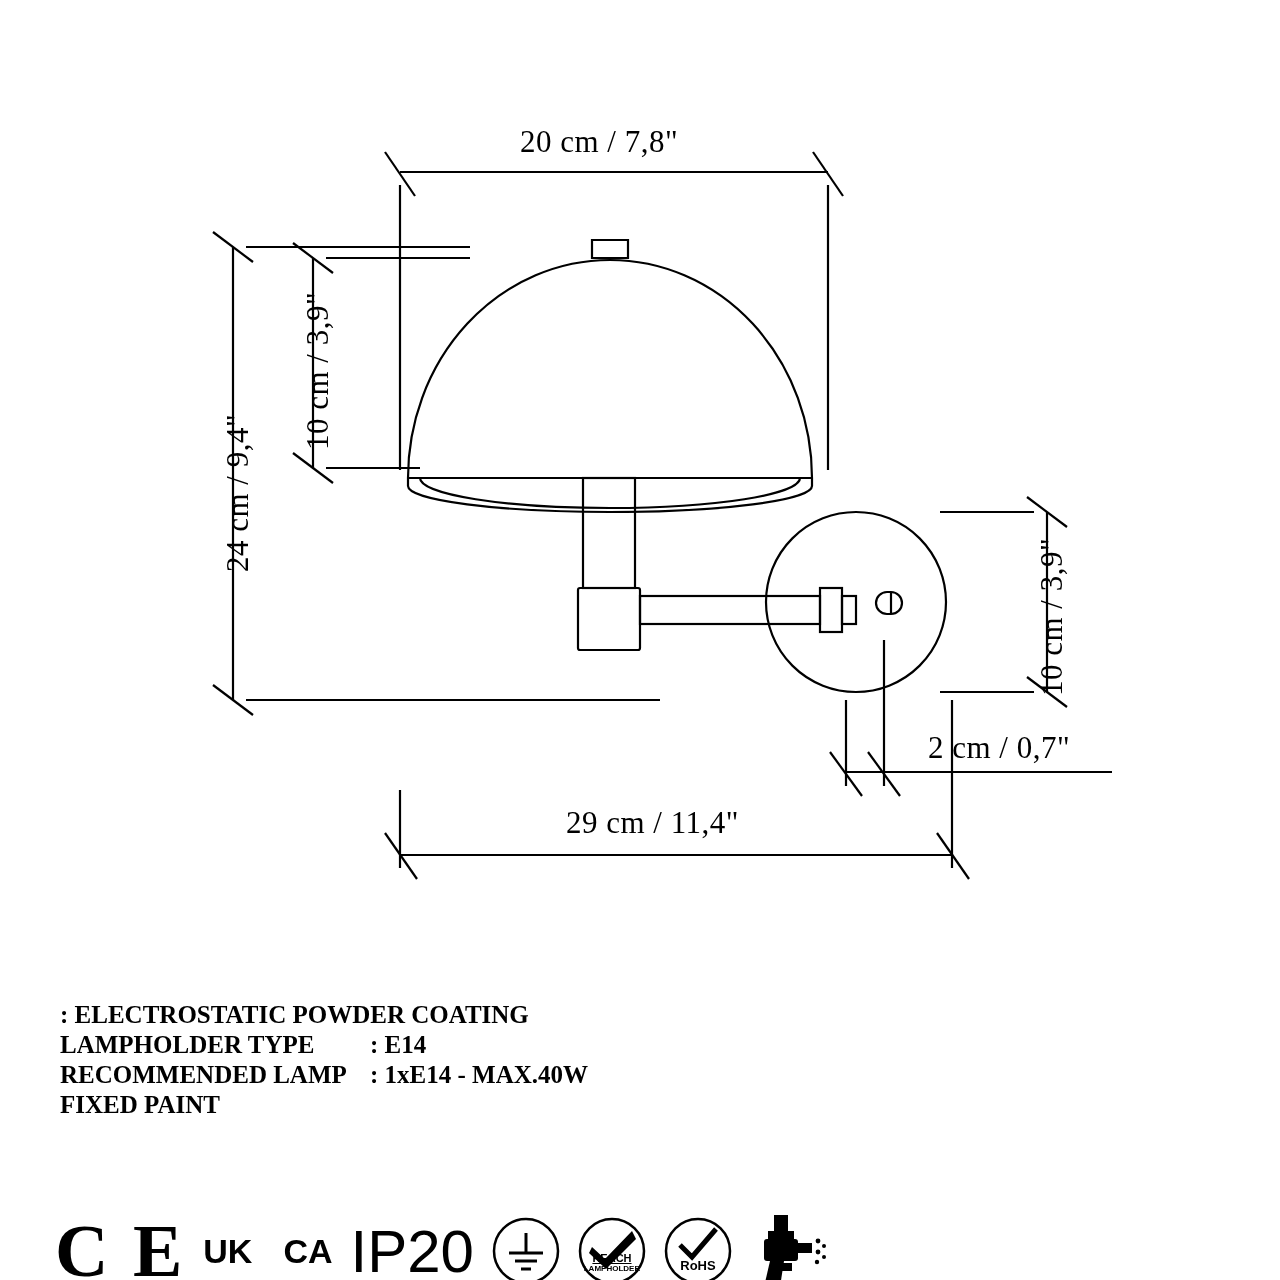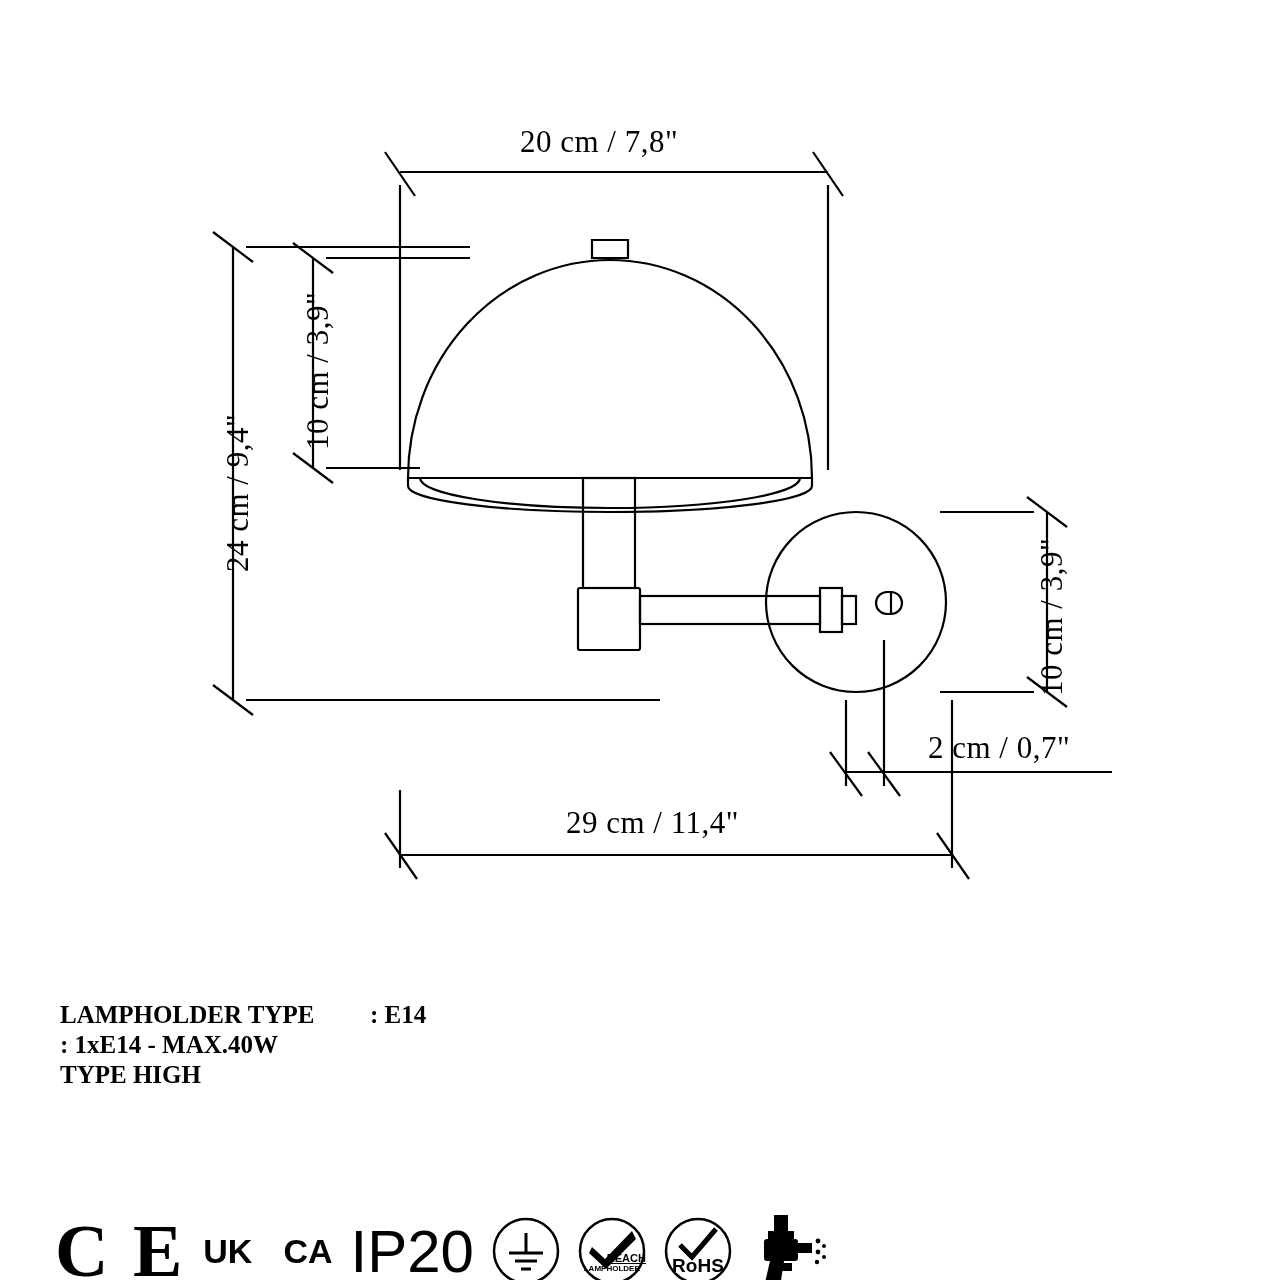--- a/index.html
+++ b/index.html
@@ -186,30 +186,32 @@
   <div class="dim-label rot-label" style="left:220px; top:572px; transform: rotate(-90deg);">24 cm / 9,4"</div>
 
   <div class="dim-label rot-label" style="left:1034px; top:696px; transform: rotate(-90deg);">10 cm / 3,9"</div>
 
   <div class="dim-label" style="left:928px; top:730px;">2 cm / 0,7"</div>
 
   <div class="dim-label" style="left:566px; top:805px;">29 cm / 11,4"</div>
 
   <div class="specs">
     <div class="spec-row">
+      <span class="spec-val">: ELECTROSTATIC POWDER COATING</span>
     </div>
     <div class="spec-row">
       <span class="spec-key">LAMPHOLDER TYPE</span>
       <span class="spec-val">: E14</span>
     </div>
     <div class="spec-row">
+      <span class="spec-key">RECOMMENDED LAMP</span>
       <span class="spec-val">: 1xE14 - MAX.40W</span>
     </div>
     <div class="spec-row">
-      <span class="spec-key">TYPE HIGH</span>
+      <span class="spec-key">FIXED PAINT</span>
       <span class="spec-val"></span>
     </div>
   </div>
 
   <div class="badges">
 
     <span class="badge-ce">C E</span>
 
     <span style="display:flex; flex-direction:row; line-height:33px;gap:31px;">
       <span class="badge-ukca">UK</span>
@@ -226,33 +228,33 @@
         <line x1="23" y1="44" x2="45" y2="44" stroke="#000" stroke-width="3"></line>
         <line x1="29" y1="52" x2="39" y2="52" stroke="#000" stroke-width="3"></line>
       </svg>
     </span>
 
     <span style="position:relative; display:inline-block;">
       <svg class="badge-svg" width="68" height="68" viewBox="0 0 68 68">
         <circle cx="34" cy="34" r="32" fill="none" stroke="#000" stroke-width="2.5"></circle>
         <path d="M 14 30 L 27 42 L 54 14 L 58 22 L 28 52 L 11 36 Z" fill="#000"></path>
       </svg>
-      <span style="position:absolute; left:0; right:0; top:36px; text-align:right;
+      <span style="position:absolute; left:0; right:0; top:36px; text-align:center;
                    font-family:'Liberation Sans',sans-serif; font-size:11px; font-weight:bold; line-height:11px;text-decoration:underline;">REACH</span>
       <span style="position:absolute; left:0; right:0; top:48px; text-align:center;
                    font-family:'Liberation Sans',sans-serif; font-size:8px; font-weight:bold; line-height:8px;">LAMPHOLDER</span>
     </span>
 
     <span style="position:relative; display:inline-block;">
       <svg class="badge-svg" width="68" height="68" viewBox="0 0 68 68">
         <circle cx="34" cy="34" r="32" fill="none" stroke="#000" stroke-width="2.5"></circle>
         <path d="M 16 28 L 28 40 L 52 12" fill="none" stroke="#000" stroke-width="5"></path>
       </svg>
       <span style="position:absolute; left:0; right:0; top:42px; text-align:center;
-                   font-family:'Liberation Sans',sans-serif; font-size:19px; font-weight:bold; line-height:13px;">RoHS</span>
+                   font-family:'Liberation Sans',sans-serif; font-size:13px; font-weight:bold; line-height:13px;">RoHS</span>
     </span>
 
     <span>
       <svg class="badge-svg" width="78" height="76" viewBox="0 0 78 76">
         <g fill="#000">
           <rect x="24" y="2" width="14" height="16"></rect>
           <rect x="18" y="18" width="26" height="8"></rect>
           <rect x="14" y="26" width="34" height="22" rx="3"></rect>
           <path d="M 48 30 L 62 30 L 62 40 L 48 40 Z"></path>
           <path d="M 20 48 L 34 48 L 30 74 L 14 74 Z"></path>

